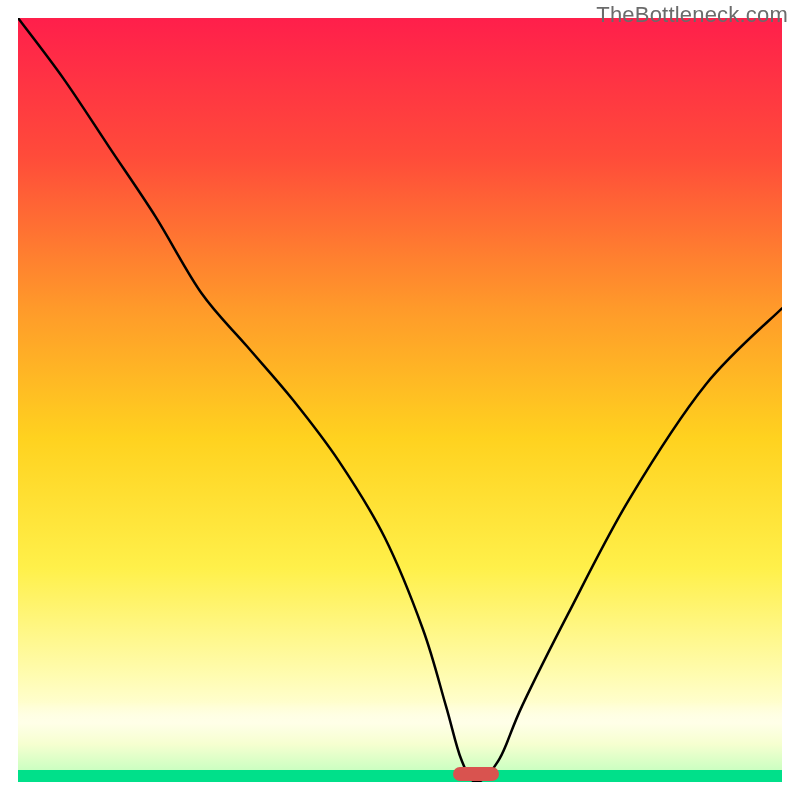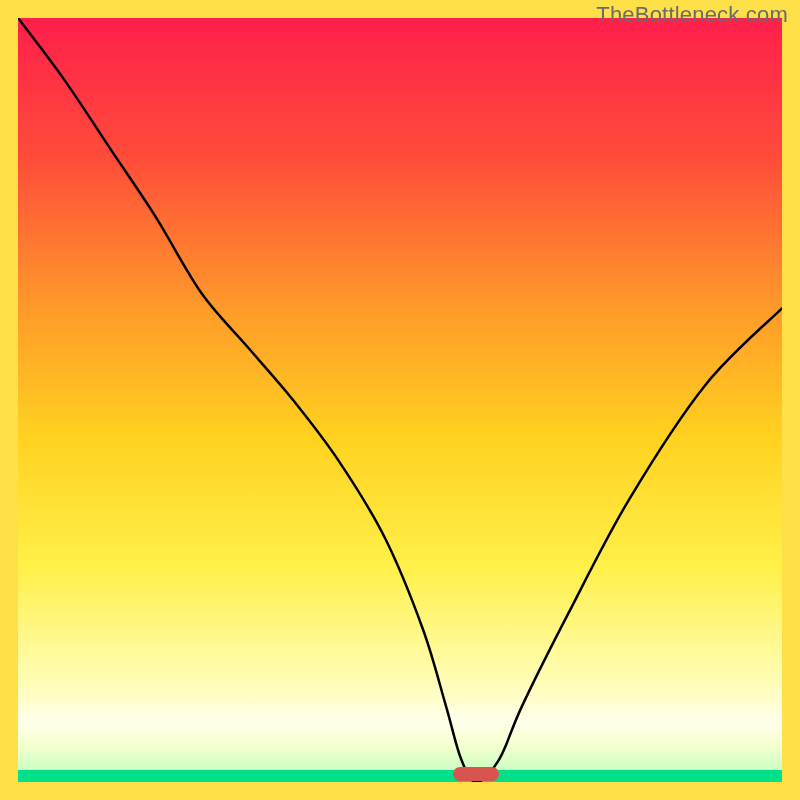--- a/index.html
+++ b/index.html
@@ -8,21 +8,21 @@
     width: 800px;
     height: 800px;
     overflow: hidden;
     background: #000;
     font-family: Arial, Helvetica, sans-serif;
   }
   .frame {
     position: relative;
     width: 800px;
     height: 800px;
-    background: #fde047;
+    background: #ffffff;
   }
   .plot-area {
     position: absolute;
     left: 18px;
     top: 18px;
     width: 764px;
     height: 764px;
     overflow: hidden;
   }
   .gradient {

